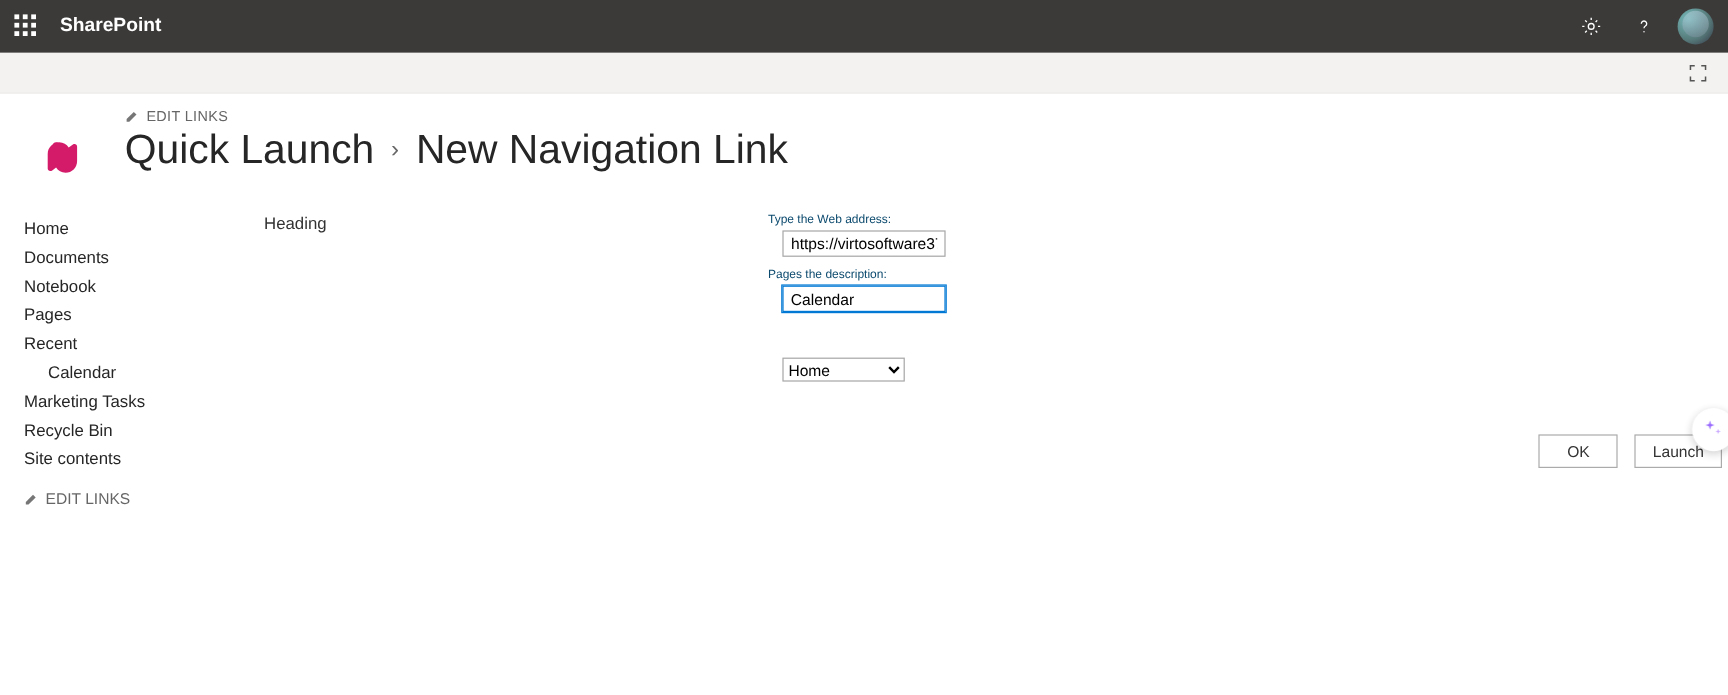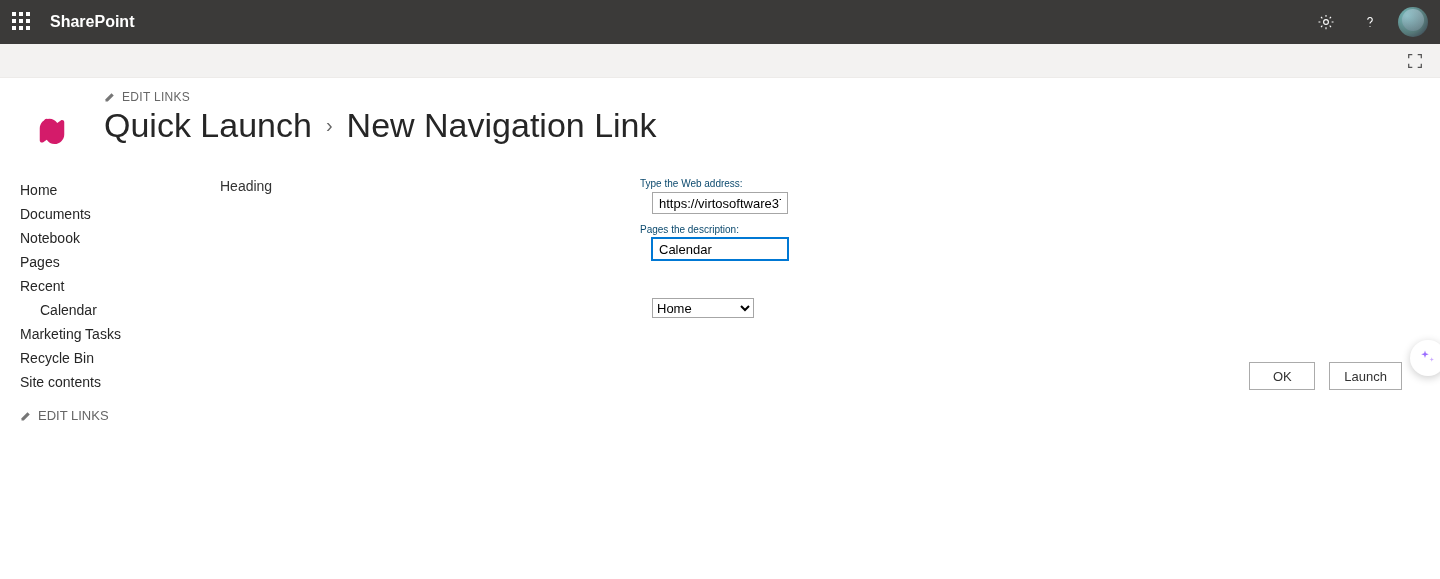--- a/index.html
+++ b/index.html
@@ -169,21 +169,21 @@
     height:20px;
     width:102px;
     border:1px solid #a6a6a6;
     background:#fff;
     margin-top:38px;
     margin-left:12px;
   }
   
   .buttons-row{
     position:absolute;
-    right:38px;
+    right:5px;
     top:188px;
     display:flex;
     gap:14px;
   }
   .btn{
     min-width:66px;
     height:28px;
     background:#fff;
     border:1px solid #ababab;
     font-size:13px;

